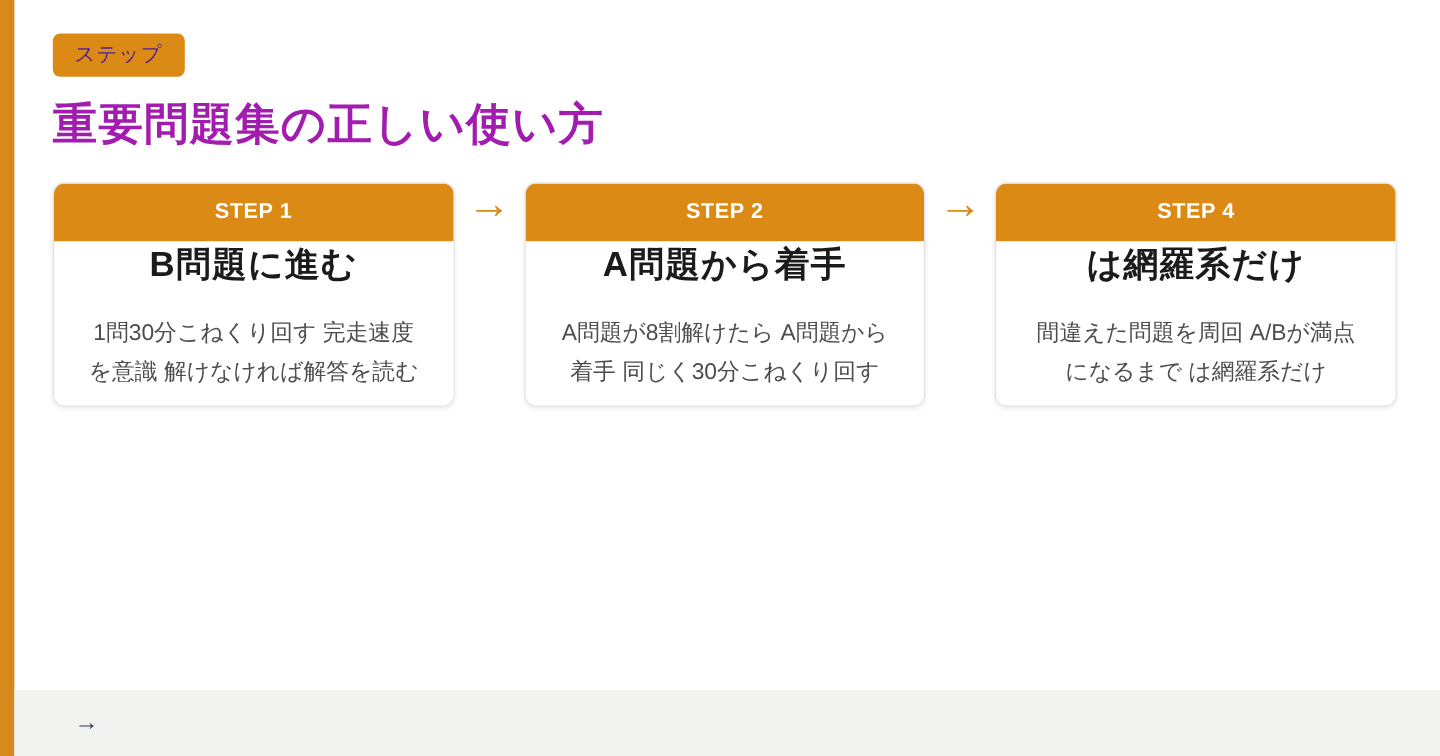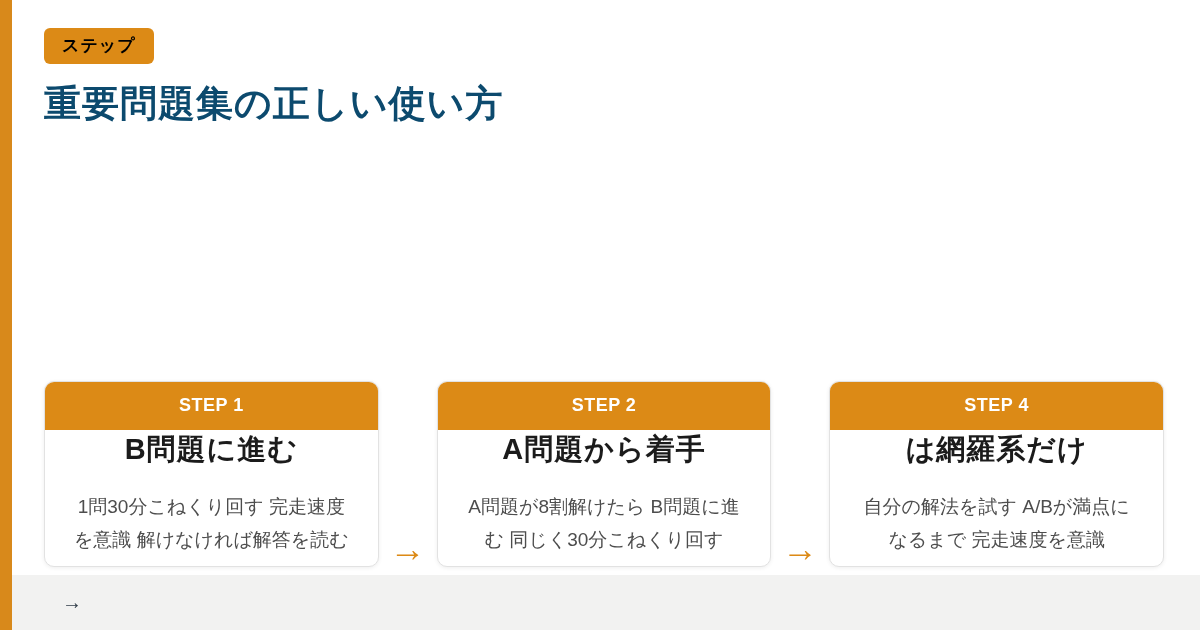--- a/index.html
+++ b/index.html
@@ -13,33 +13,33 @@
 
   .accent-strip {
     position: absolute; left: 0; top: 0; bottom: 0;
     width: 12px; background: #D8891B;
   }
 
   .content { position: absolute; left: 12px; top: 0; right: 0; padding: 28px 36px 0 32px; }
 
   .badge {
     display: inline-block;
-    background: #DC8A16; color: #000000;
-    font-size: 17px; font-weight: bold;
+    background: #DC8A16; color: #4c1d95;
+    font-size: 17px; font-weight: normal;
     padding: 6px 18px 7px; border-radius: 6px;
     letter-spacing: 1px;
   }
 
   .page-title {
     margin-top: 15px; margin-bottom: 23px;
     font-size: 37px; font-weight: 900;
-    color: #0c4a6e; letter-spacing: 1px;
+    color: #a21caf; letter-spacing: 1px;
   }
 
-  .steps-row { display: flex; align-items: flex-end; height: 415px; }
+  .steps-row { display: flex; align-items: flex-start; height: 415px; }
 
   .step-card {
     flex: 1 1 0;
     background: #ffffff;
     border: 1px solid #e2e2e2;
     border-radius: 10px;
     box-shadow: 0 1px 4px rgba(0,0,0,0.07);
     display: flex; flex-direction: column;
     overflow: hidden;
   }
@@ -104,31 +104,31 @@
           <div class="step-desc">1問30分こねくり回す 完走速度を意識 解けなければ解答を読む</div>
         </div>
       </div>
 
       <div class="arrow-cell">→</div>
 
       <div class="step-card">
         <div class="step-header">STEP 2</div>
         <div class="step-body">
           <div class="step-title">A問題から着手</div>
-          <div class="step-desc">A問題が8割解けたら B問題に進む 同じく30分こねくり回す</div>
+          <div class="step-desc">A問題が8割解けたら A問題から着手 同じく30分こねくり回す</div>
         </div>
       </div>
 
       <div class="arrow-cell">→</div>
 
       <div class="step-card">
         <div class="step-header">STEP 4</div>
         <div class="step-body">
           <div class="step-title">は網羅系だけ</div>
-          <div class="step-desc">自分の解法を試す A/Bが満点になるまで 完走速度を意識</div>
+          <div class="step-desc">間違えた問題を周回 A/Bが満点になるまで は網羅系だけ</div>
         </div>
       </div>
 
     </div>
   </div>
 
   <div class="footer-bar">
     <span class="footer-arrow">→</span>
   </div>
 </div>

